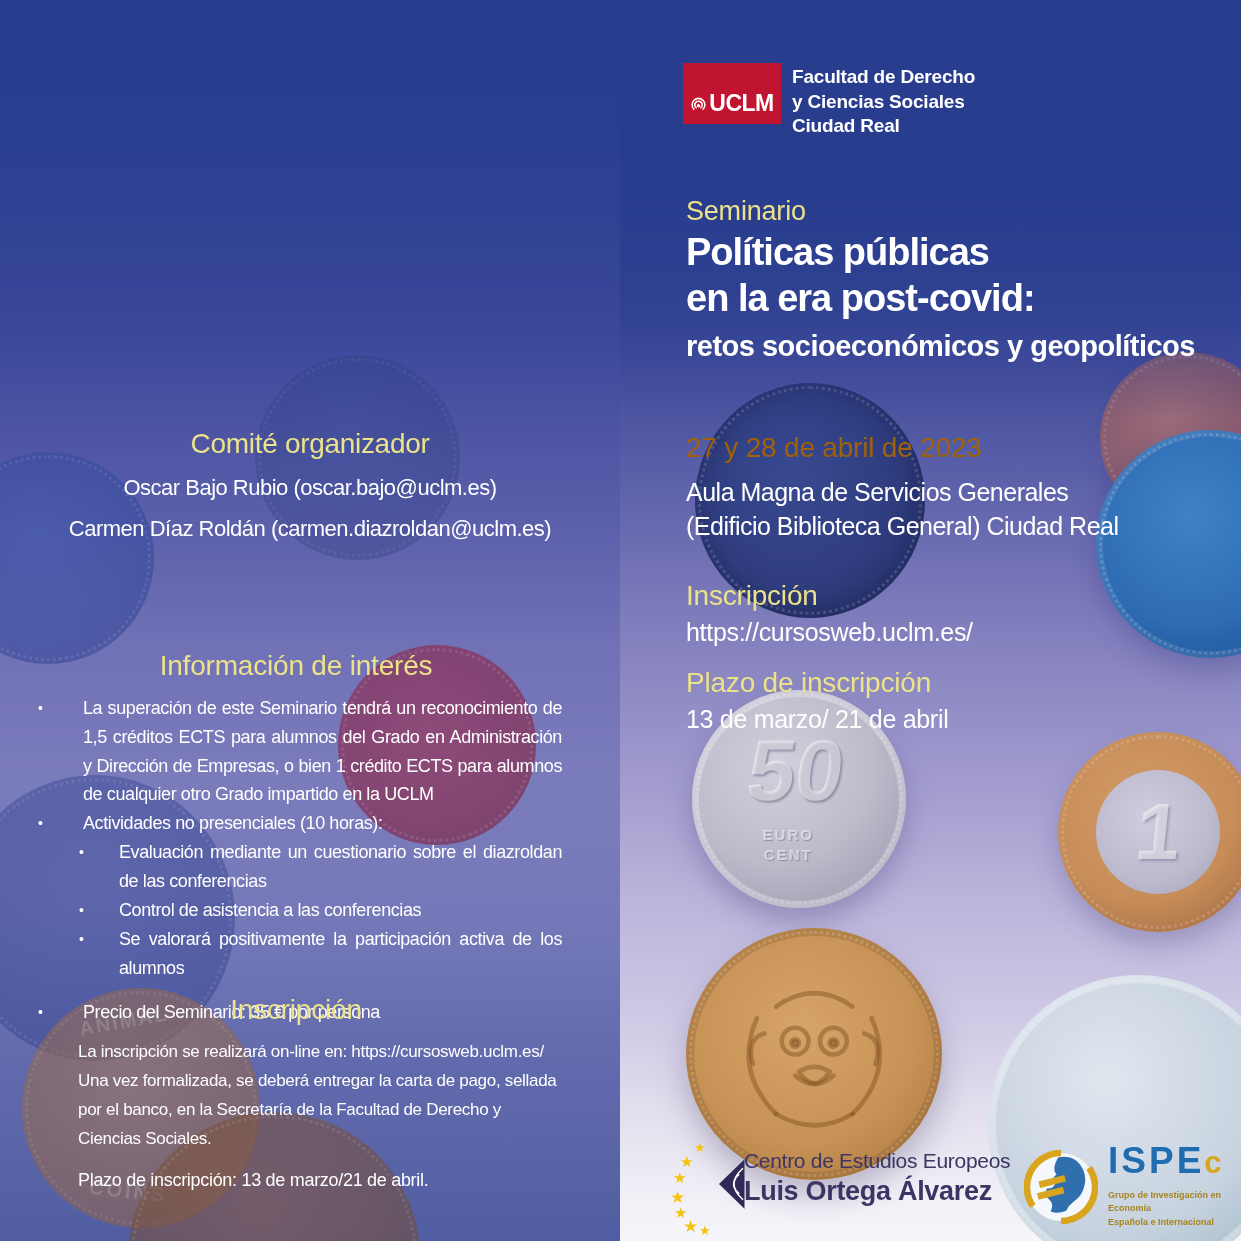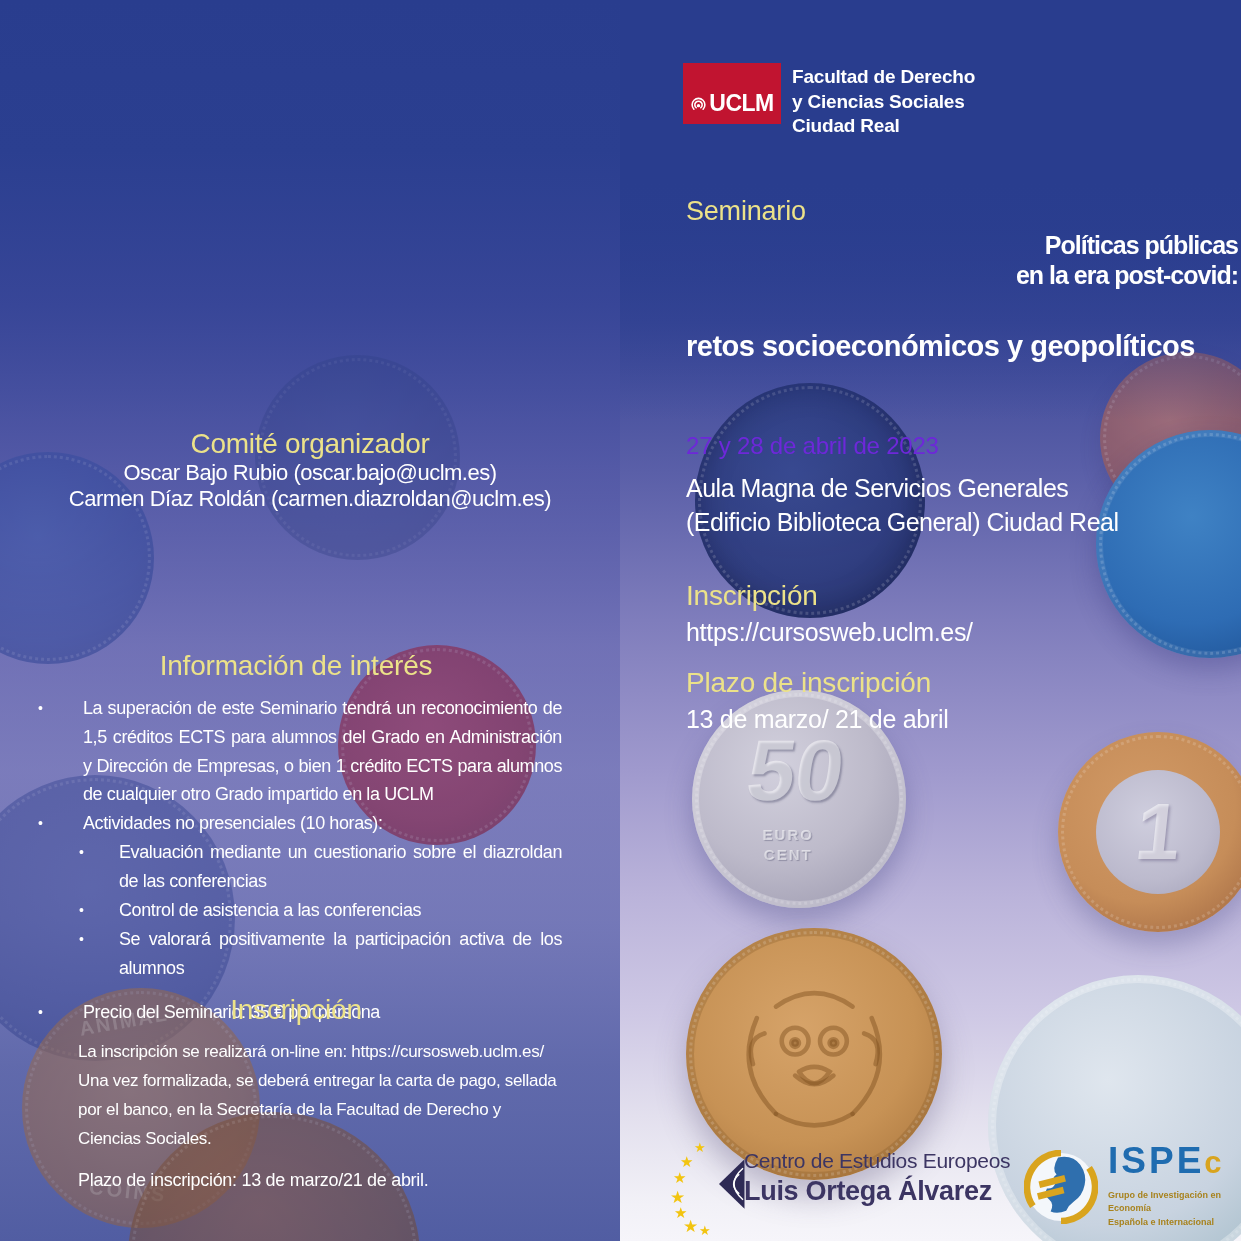--- a/index.html
+++ b/index.html
@@ -76,36 +76,36 @@
     background:radial-gradient(circle at 45% 35%, #8a5a44 0%, #75503f 55%, #5e3f32 100%);}
   
   .content{position:absolute;inset:0;z-index:10;}
   
   .header{position:absolute;left:683px;top:63px;display:flex;}
   .uclm-box{width:98px;height:61px;background:#c11430;display:flex;align-items:flex-end;justify-content:center;padding-bottom:7px;box-sizing:border-box;}
   .uclm-wordmark{display:flex;align-items:center;gap:2px;color:#fff;font-weight:bold;font-size:23px;letter-spacing:-0.5px;}
   .faculty{margin-left:11px;color:#fff;font-weight:bold;font-size:19px;line-height:1.3;padding-top:2px;}
   
   .kicker{position:absolute;left:686px;top:196px;font-size:27px;color:#ece289;}
-  .title{position:absolute;left:686px;top:230px;width:552px;font-size:25px;line-height:1.2;font-weight:bold;color:#fff;letter-spacing:-1px;text-align:right;}
+  .title{position:absolute;left:686px;top:230px;width:552px;font-size:38px;line-height:1.2;font-weight:bold;color:#fff;letter-spacing:-1px;}
   .subtitle{position:absolute;left:686px;top:330px;width:552px;font-size:29px;font-weight:bold;color:#fff;letter-spacing:-0.5px;}
   
   .event{position:absolute;left:686px;top:432px;width:552px;}
-  .event-date{font-size:24px;color:#6d28d9;}
+  .event-date{font-size:28px;color:#a16207;}
   .venue{margin-top:12px;font-size:25px;color:#fff;line-height:1.35;letter-spacing:-0.5px;}
   
   .insc{position:absolute;left:686px;top:580px;width:552px;}
   .y-head{font-size:28px;color:#ece289;}
   .insc-url{margin-top:6px;font-size:25px;color:#fff;letter-spacing:-0.3px;}
   .insc .plazo-h{margin-top:20px;}
   .insc-deadline{margin-top:6px;font-size:25px;color:#fff;letter-spacing:-0.3px;}
   
   .committee{position:absolute;left:30px;top:428px;width:560px;text-align:center;}
   .committee .y-head{letter-spacing:-0.3px;}
-  .member{font-size:22px;color:#fff;letter-spacing:-0.5px;}
+  .member{margin-top:15px;font-size:22px;color:#fff;letter-spacing:-0.5px;}
   
   .info{position:absolute;left:30px;top:650px;width:532px;color:#fff;}
   .info .y-head{text-align:center;margin-bottom:12px;}
   .bullet{display:flex;align-items:flex-start;}
   .dot{flex:0 0 45px;text-align:left;padding-left:8px;font-size:14px;line-height:29px;}
   .dot::before{content:"•";}
   .sub .dot{margin-left:45px;flex-basis:40px;padding-left:4px;}
   .btxt{flex:1;margin:0;font-size:18px;line-height:1.6;letter-spacing:-0.4px;text-align:justify;}
   .bullet.price{margin-top:16px;justify-content:flex-end;}
   

